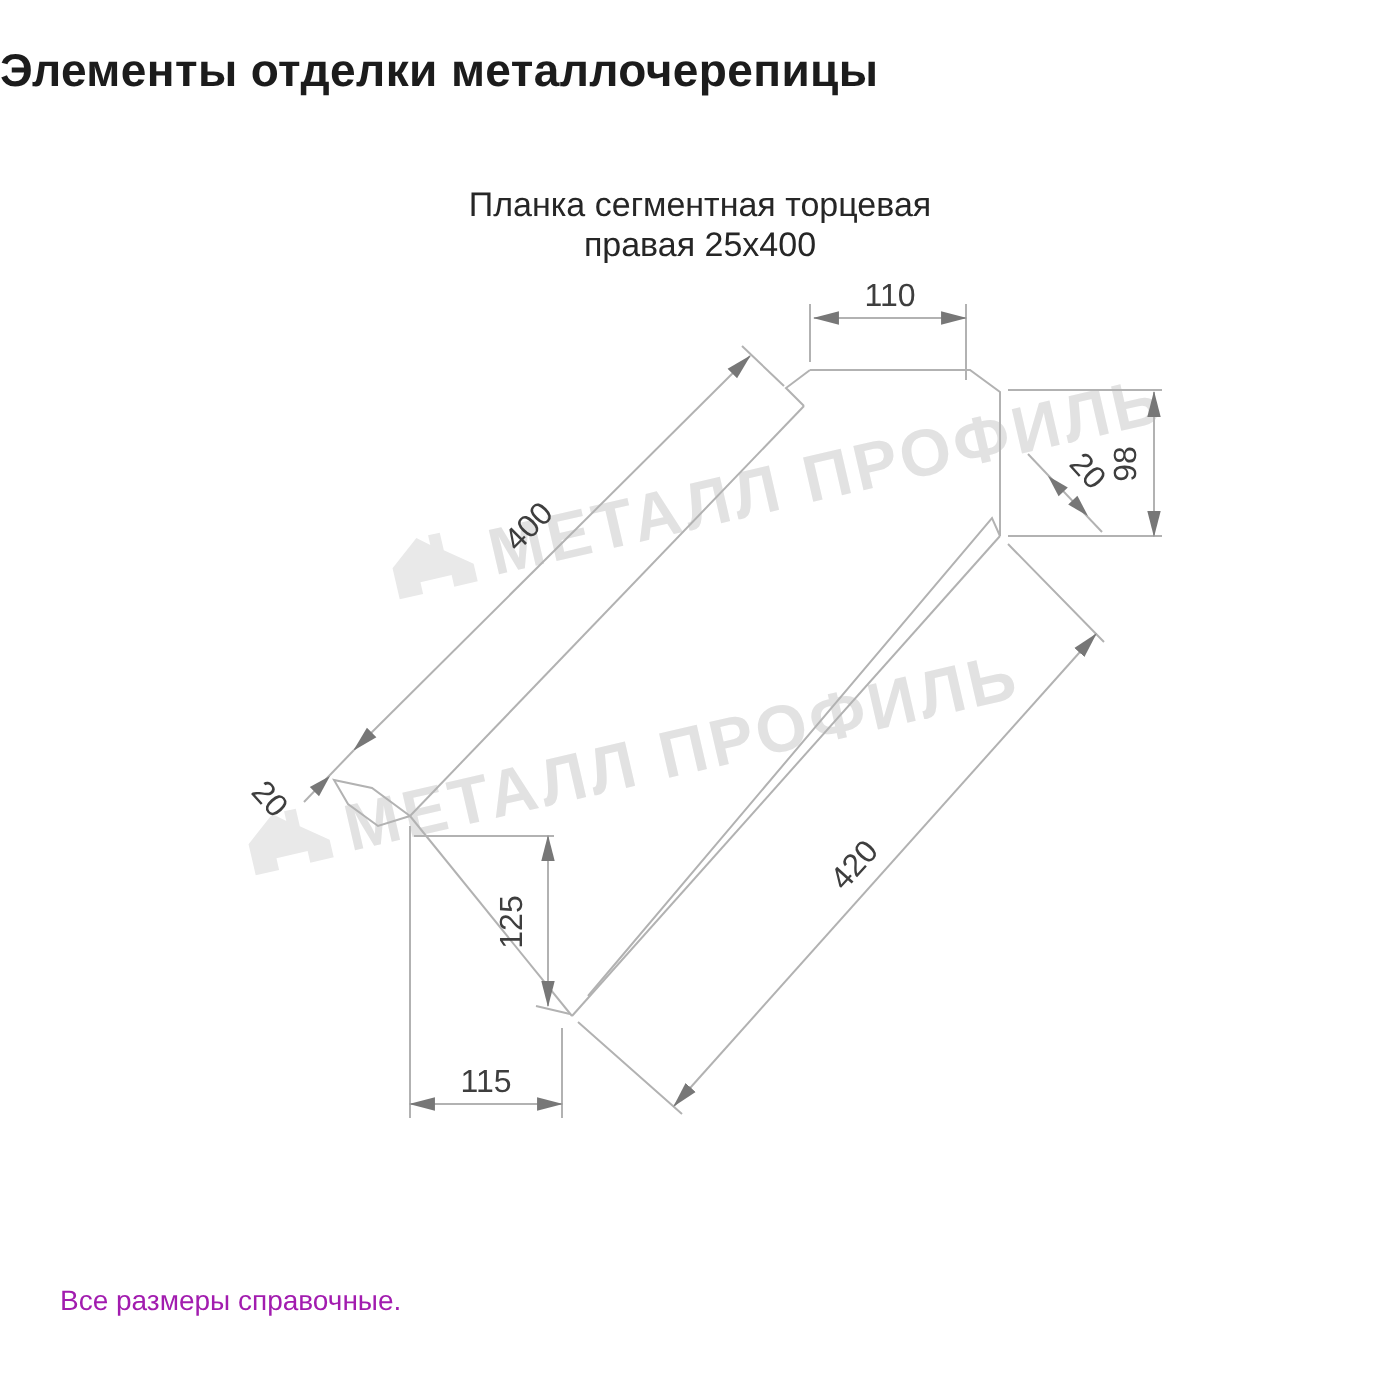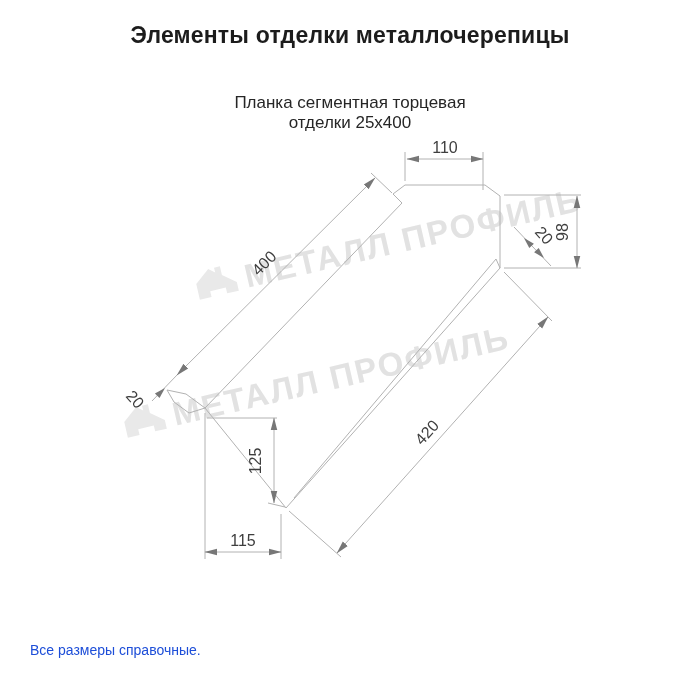--- a/index.html
+++ b/index.html
@@ -1,43 +1,43 @@
 <!DOCTYPE html>
 <html><head>
 <meta charset="utf-8">
 <style>
   html,body{margin:0;padding:0;}
   body{
     width:700px;height:700px;background:#ffffff;position:relative;overflow:hidden;
     font-family:"Liberation Sans", sans-serif;
   }
   .page-title{
-    position:absolute;top:22px;left:0;width:700px;text-align:center;
+    position:absolute;top:22px;left:0;width:700px;
     font-size:23px;font-weight:bold;color:#1c1c1c;letter-spacing:0.2px;
   }
   .subtitle{
     position:absolute;top:93px;left:0;width:700px;text-align:center;
     font-size:17px;color:#262626;line-height:20px;
   }
   .drawing-svg{position:absolute;left:0;top:0;}
   .footer{
     position:absolute;left:30px;top:639px;width:640px;
-    font-size:14px;color:#1d4ed8;line-height:22px;
+    font-size:14px;color:#a21caf;line-height:22px;
   }
   .dim-text{font-size:16px;fill:#3e3e3e;}
   .wm-text{font-size:33px;font-weight:bold;letter-spacing:2px;fill:#e2e2e2;}
 </style>
 </head>
 <body>
 
 <div class="page-title">Элементы отделки металлочерепицы</div>
 
 <div class="subtitle">
   <div>Планка сегментная торцевая</div>
-  <div>отделки 25x400</div>
+  <div>правая 25x400</div>
 </div>
 
 <svg class="drawing-svg" width="700" height="700" viewBox="0 0 700 700">
 
   <g transform="translate(198,296) rotate(-13)">
     <path d="M1,4 V-12 L16,-24 L22,-19 V-24 H28 V-15 L41,-5 V4 H29 V-2 H13 V4 Z" fill="#e9e9e9"></path>
     <text class="wm-text" x="50" y="3">МЕТАЛЛ ПРОФИЛЬ</text>
   </g>
   <g transform="translate(126,434) rotate(-13)">
     <path d="M1,4 V-12 L16,-24 L22,-19 V-24 H28 V-15 L41,-5 V4 H29 V-2 H13 V4 Z" fill="#e9e9e9"></path>

